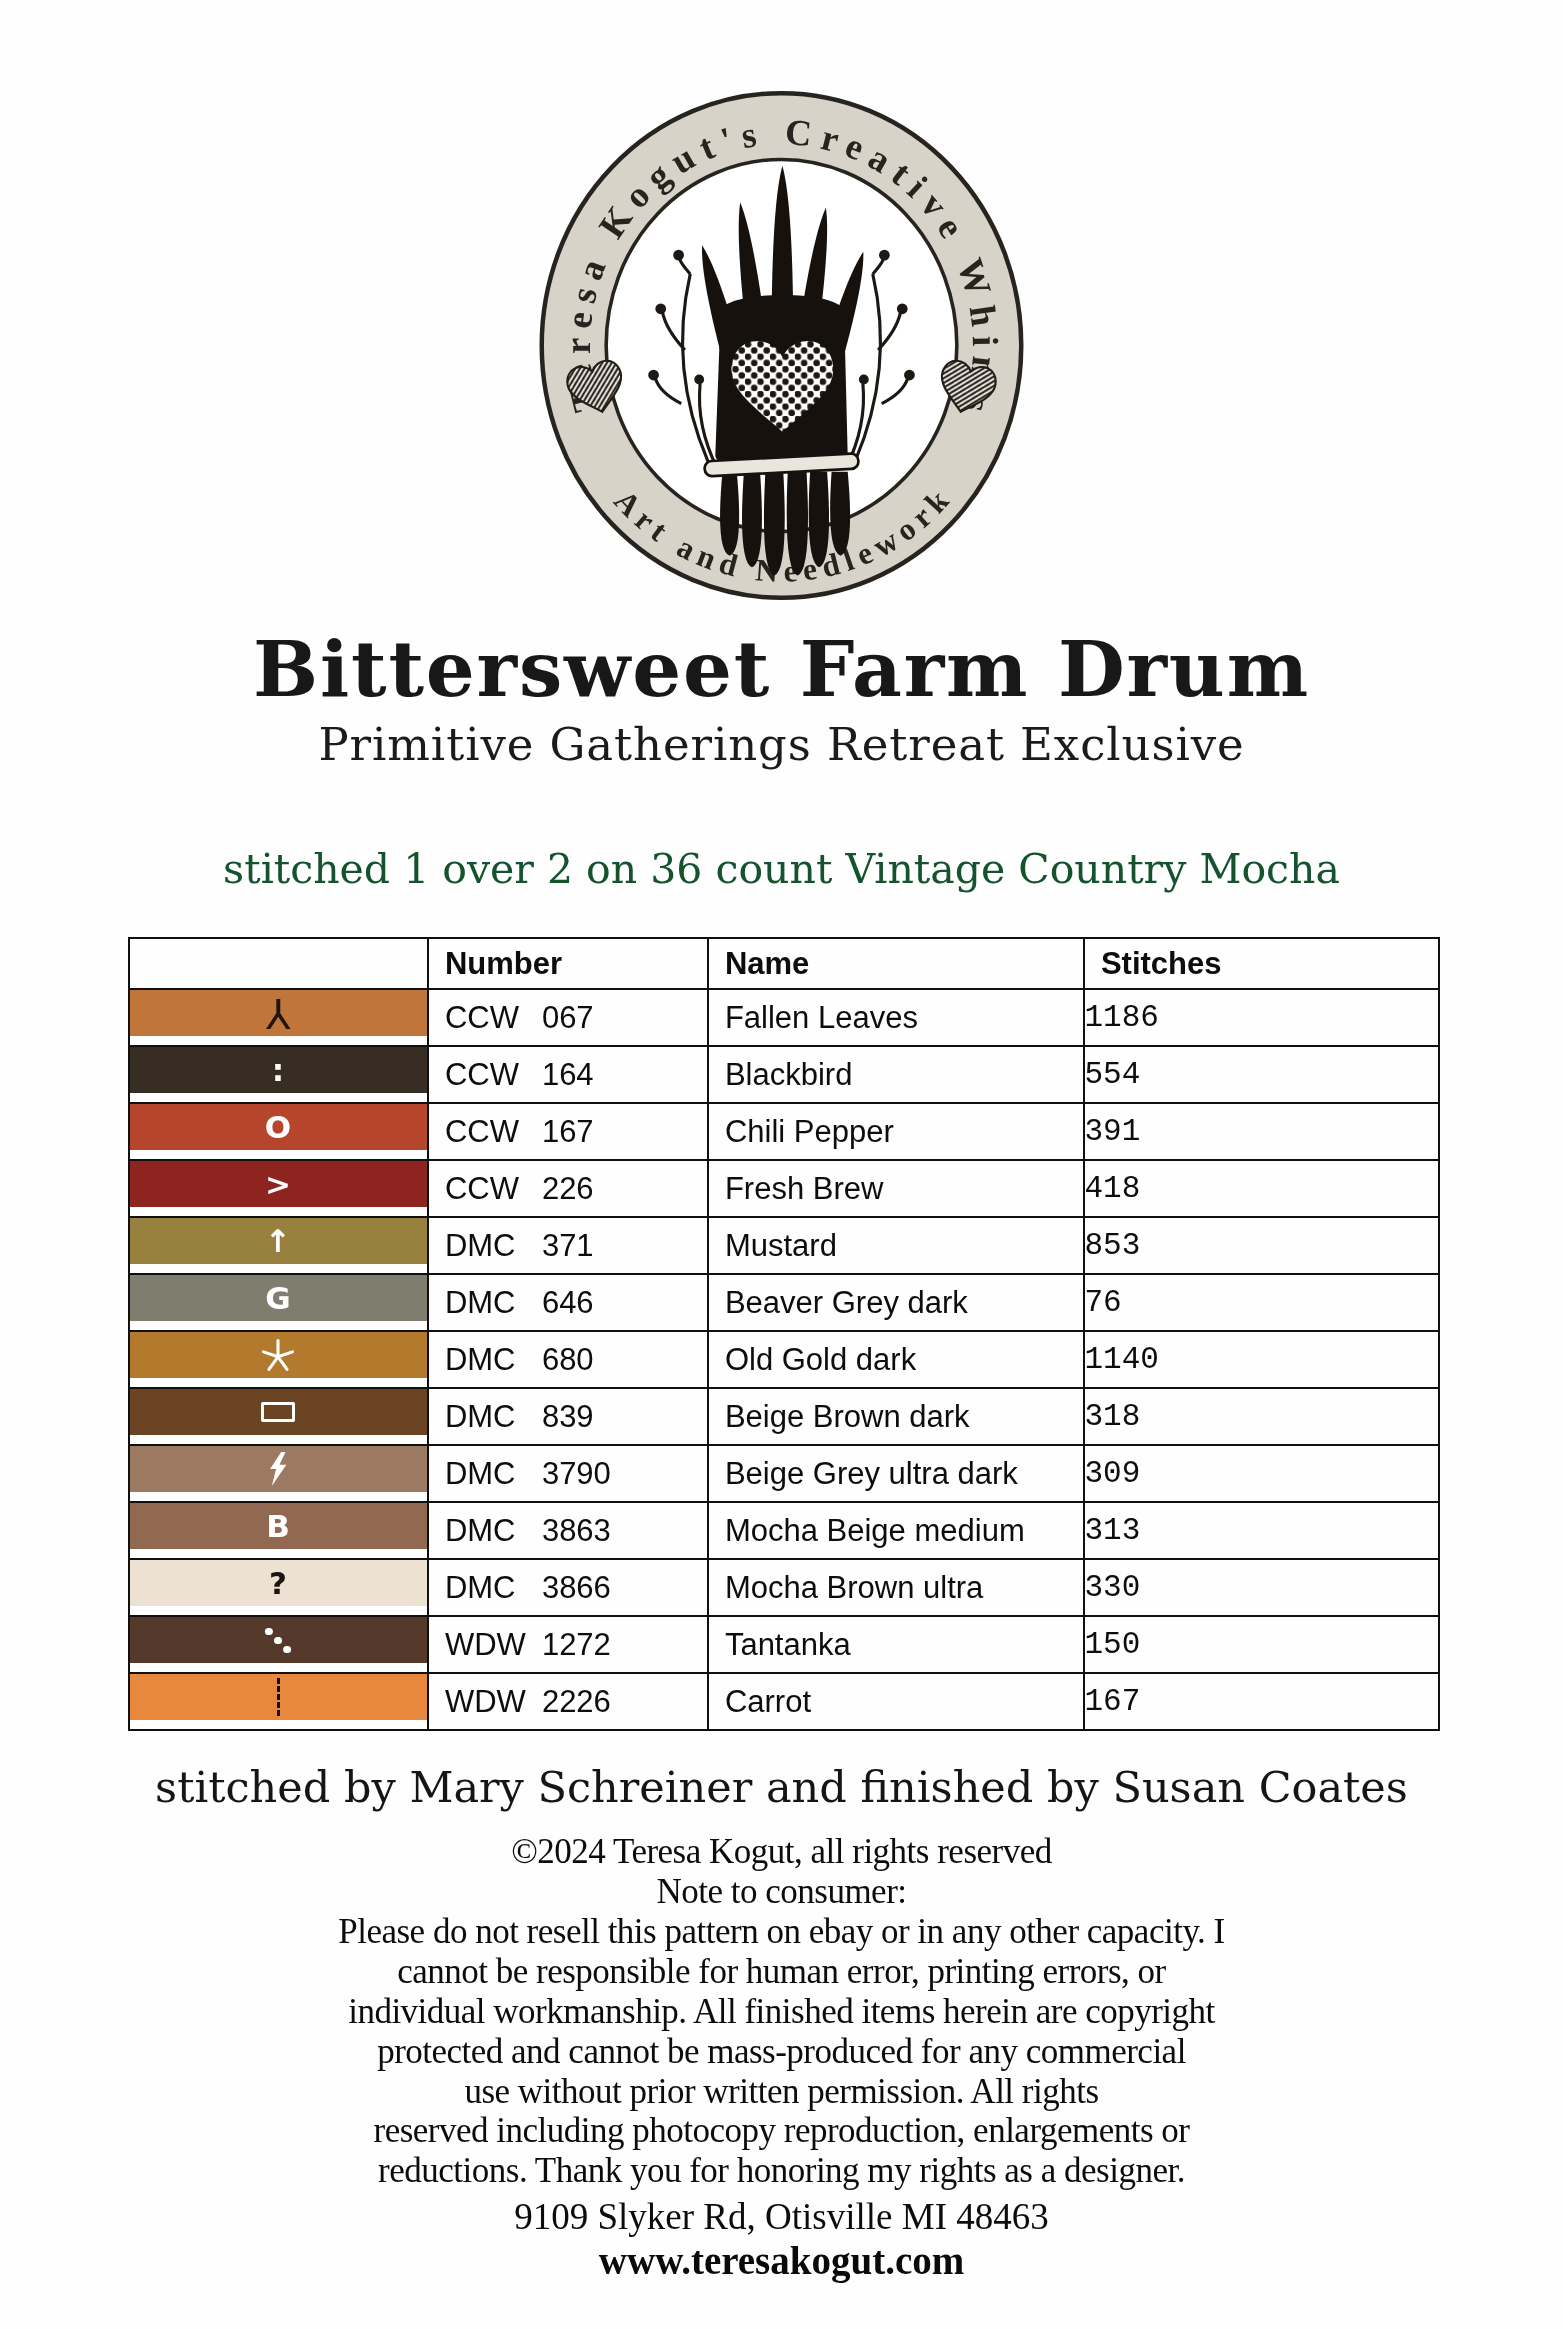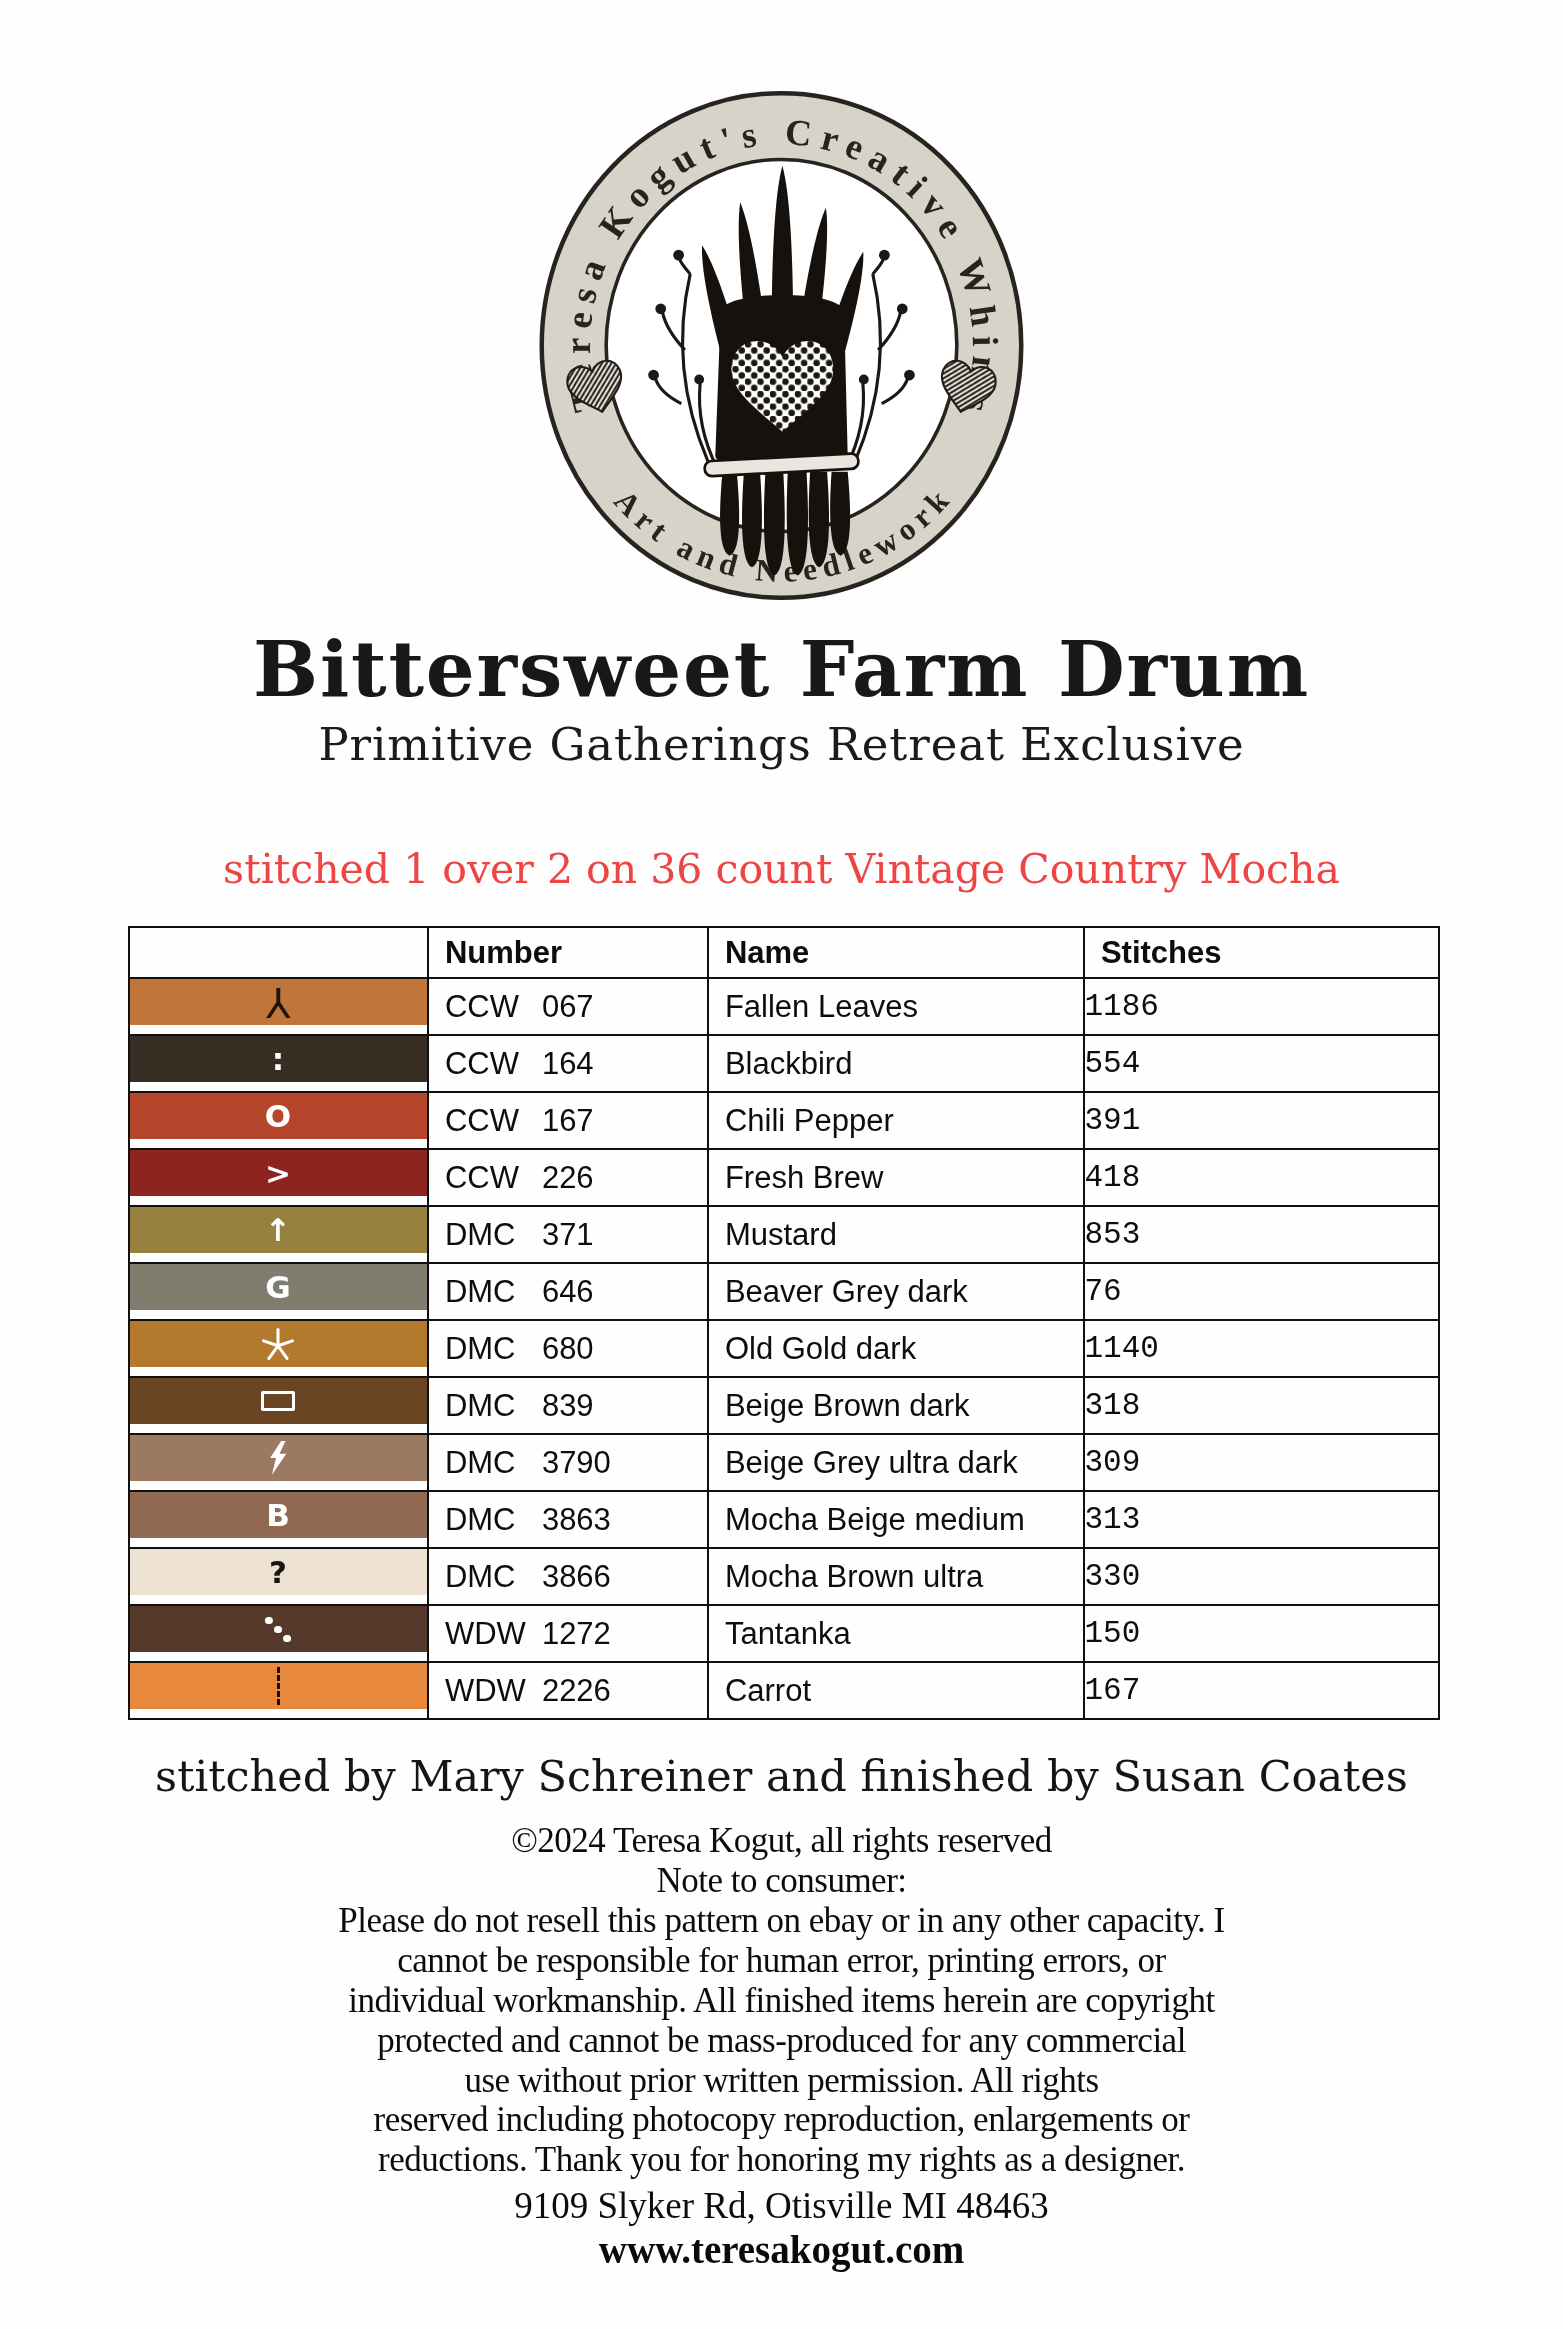--- a/index.html
+++ b/index.html
@@ -9,24 +9,24 @@
   
   .logo-wrap{padding-top:77px;text-align:center;}
   .logo{width:501px;height:537px;}
 
   
   .title{margin-top:7px;font-family:"DejaVu Serif",serif;font-weight:700;
          font-size:77px;letter-spacing:1.8px;color:#181818;text-align:center;}
   .subtitle{margin-top:3.7px;font-family:"DejaVu Serif",serif;font-weight:400;
             font-size:45px;letter-spacing:0.9px;color:#1b1b1b;text-align:center;}
   .fabric{margin-top:68px;font-family:"DejaVu Serif",serif;font-size:41px;
-          line-height:1.5;color:#ef4444;text-align:center;}
-
-  
-  .table-wrap{width:1308px;margin:26px auto 0;}
+          line-height:1.5;color:#14532d;text-align:center;}
+
+  
+  .table-wrap{width:1308px;margin:37px auto 0;}
   table.palette{border-collapse:collapse;width:100%;table-layout:fixed;}
   .palette th,.palette td{border:2.7px solid #101010;box-sizing:border-box;
       font-size:31px;color:#0d0d0d;overflow:hidden;}
   .palette th{height:51px;text-align:left;padding:0 0 0 16.4px;font-weight:bold;
       font-family:"Liberation Sans",sans-serif;}
   .palette td{height:57px;padding:0;}
   col.c-sym{width:299px;} col.c-num{width:280px;} col.c-name{width:376px;} col.c-st{width:355px;}
   td.cell-num{padding-left:16.4px;}
   td.cell-num .brand{display:inline-block;min-width:97px;}
   td.cell-name{padding-left:16.4px;}

